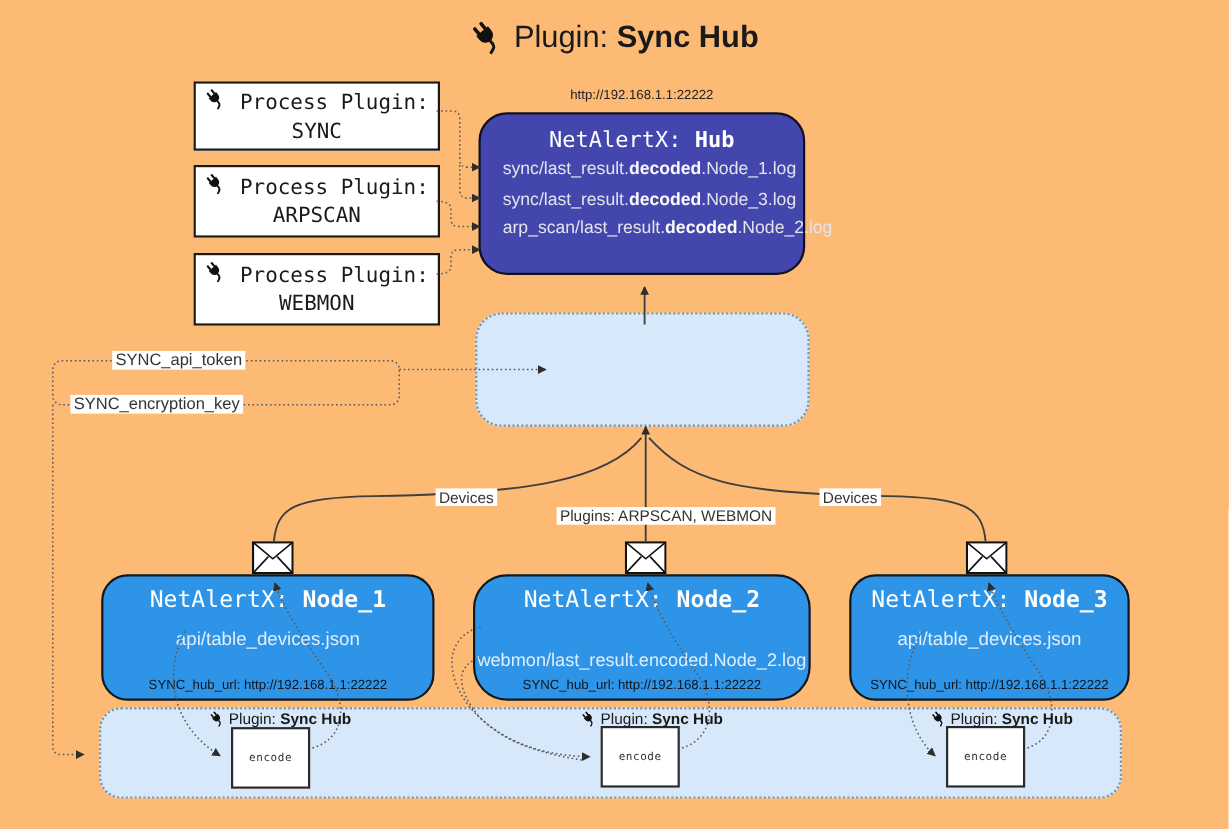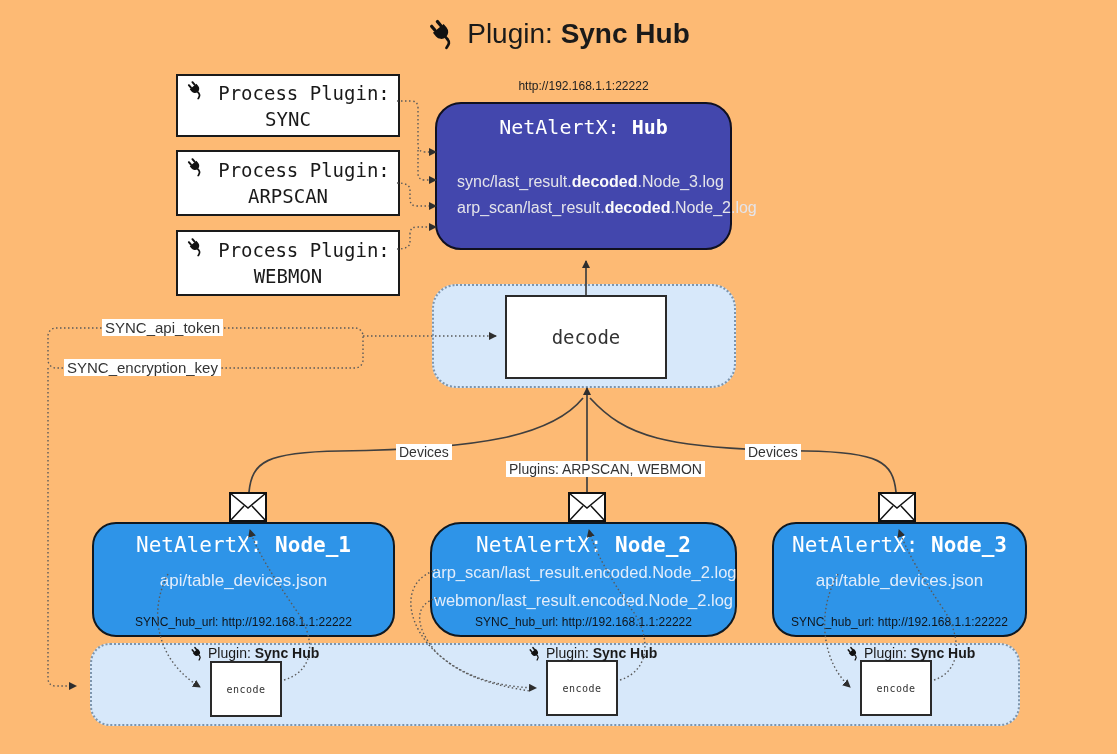--- a/index.html
+++ b/index.html
@@ -99,41 +99,40 @@
           <use href="#plug-shape"></use>
         </svg>
         <span>Process Plugin:</span>
       </div>
     <div>WEBMON</div>
   </div>
 
   <div class="abs huburl">http://192.168.1.1:22222</div>
   <div class="abs hub">
     <div class="htitle"><span>NetAlertX: </span><b>Hub</b></div>
+    <div class="hline" style="top:41px;"><span>sync/last_result.</span><b>decoded</b><span>.Node_1.log</span></div>
     <div class="hline" style="top:69px;"><span>sync/last_result.</span><b>decoded</b><span>.Node_3.log</span></div>
     <div class="hline" style="top:95px;"><span>arp_scan/last_result.</span><b>decoded</b><span>.Node_2.log</span></div>
   </div>
 
   <div class="abs lite decode-wrap"></div>
-  <div class="abs iobox decode-box">decode</div>
 
   <div class="abs elabel key" style="left:102px;top:319px;">SYNC_api_token</div>
   <div class="abs elabel key" style="left:64px;top:359px;">SYNC_encryption_key</div>
   <div class="abs elabel" style="left:396px;top:444px;">Devices</div>
   <div class="abs elabel" style="left:506px;top:461px;">Plugins: ARPSCAN, WEBMON</div>
   <div class="abs elabel" style="left:745px;top:444px;">Devices</div>
 
   <div class="abs node" style="left:92px;width:303px;">
     <div class="ntitle"><span>NetAlertX: </span><b>Node_1</b></div>
     <div class="nline" style="top:47px;font-size:17px;">api/table_devices.json</div>
     <div class="nfoot">SYNC_hub_url: http://192.168.1.1:22222</div>
   </div>
   <div class="abs node" style="left:430px;width:307px;border-radius:31px;">
     <div class="ntitle"><span>NetAlertX: </span><b>Node_2</b></div>
-    <div class="nline" style="top:39px;">arp_scan/last_result.encoded.Node_2.log</div>
     <div class="nline" style="top:67px;">webmon/last_result.encoded.Node_2.log</div>
     <div class="nfoot">SYNC_hub_url: http://192.168.1.1:22222</div>
   </div>
   <div class="abs node" style="left:772px;width:255px;">
     <div class="ntitle"><span>NetAlertX: </span><b>Node_3</b></div>
     <div class="nline" style="top:47px;font-size:17px;">api/table_devices.json</div>
     <div class="nfoot">SYNC_hub_url: http://192.168.1.1:22222</div>
   </div>
 
   <svg class="abs envelope" style="left:229px;top:492px;" width="38" height="30" viewBox="0 0 38 30">

